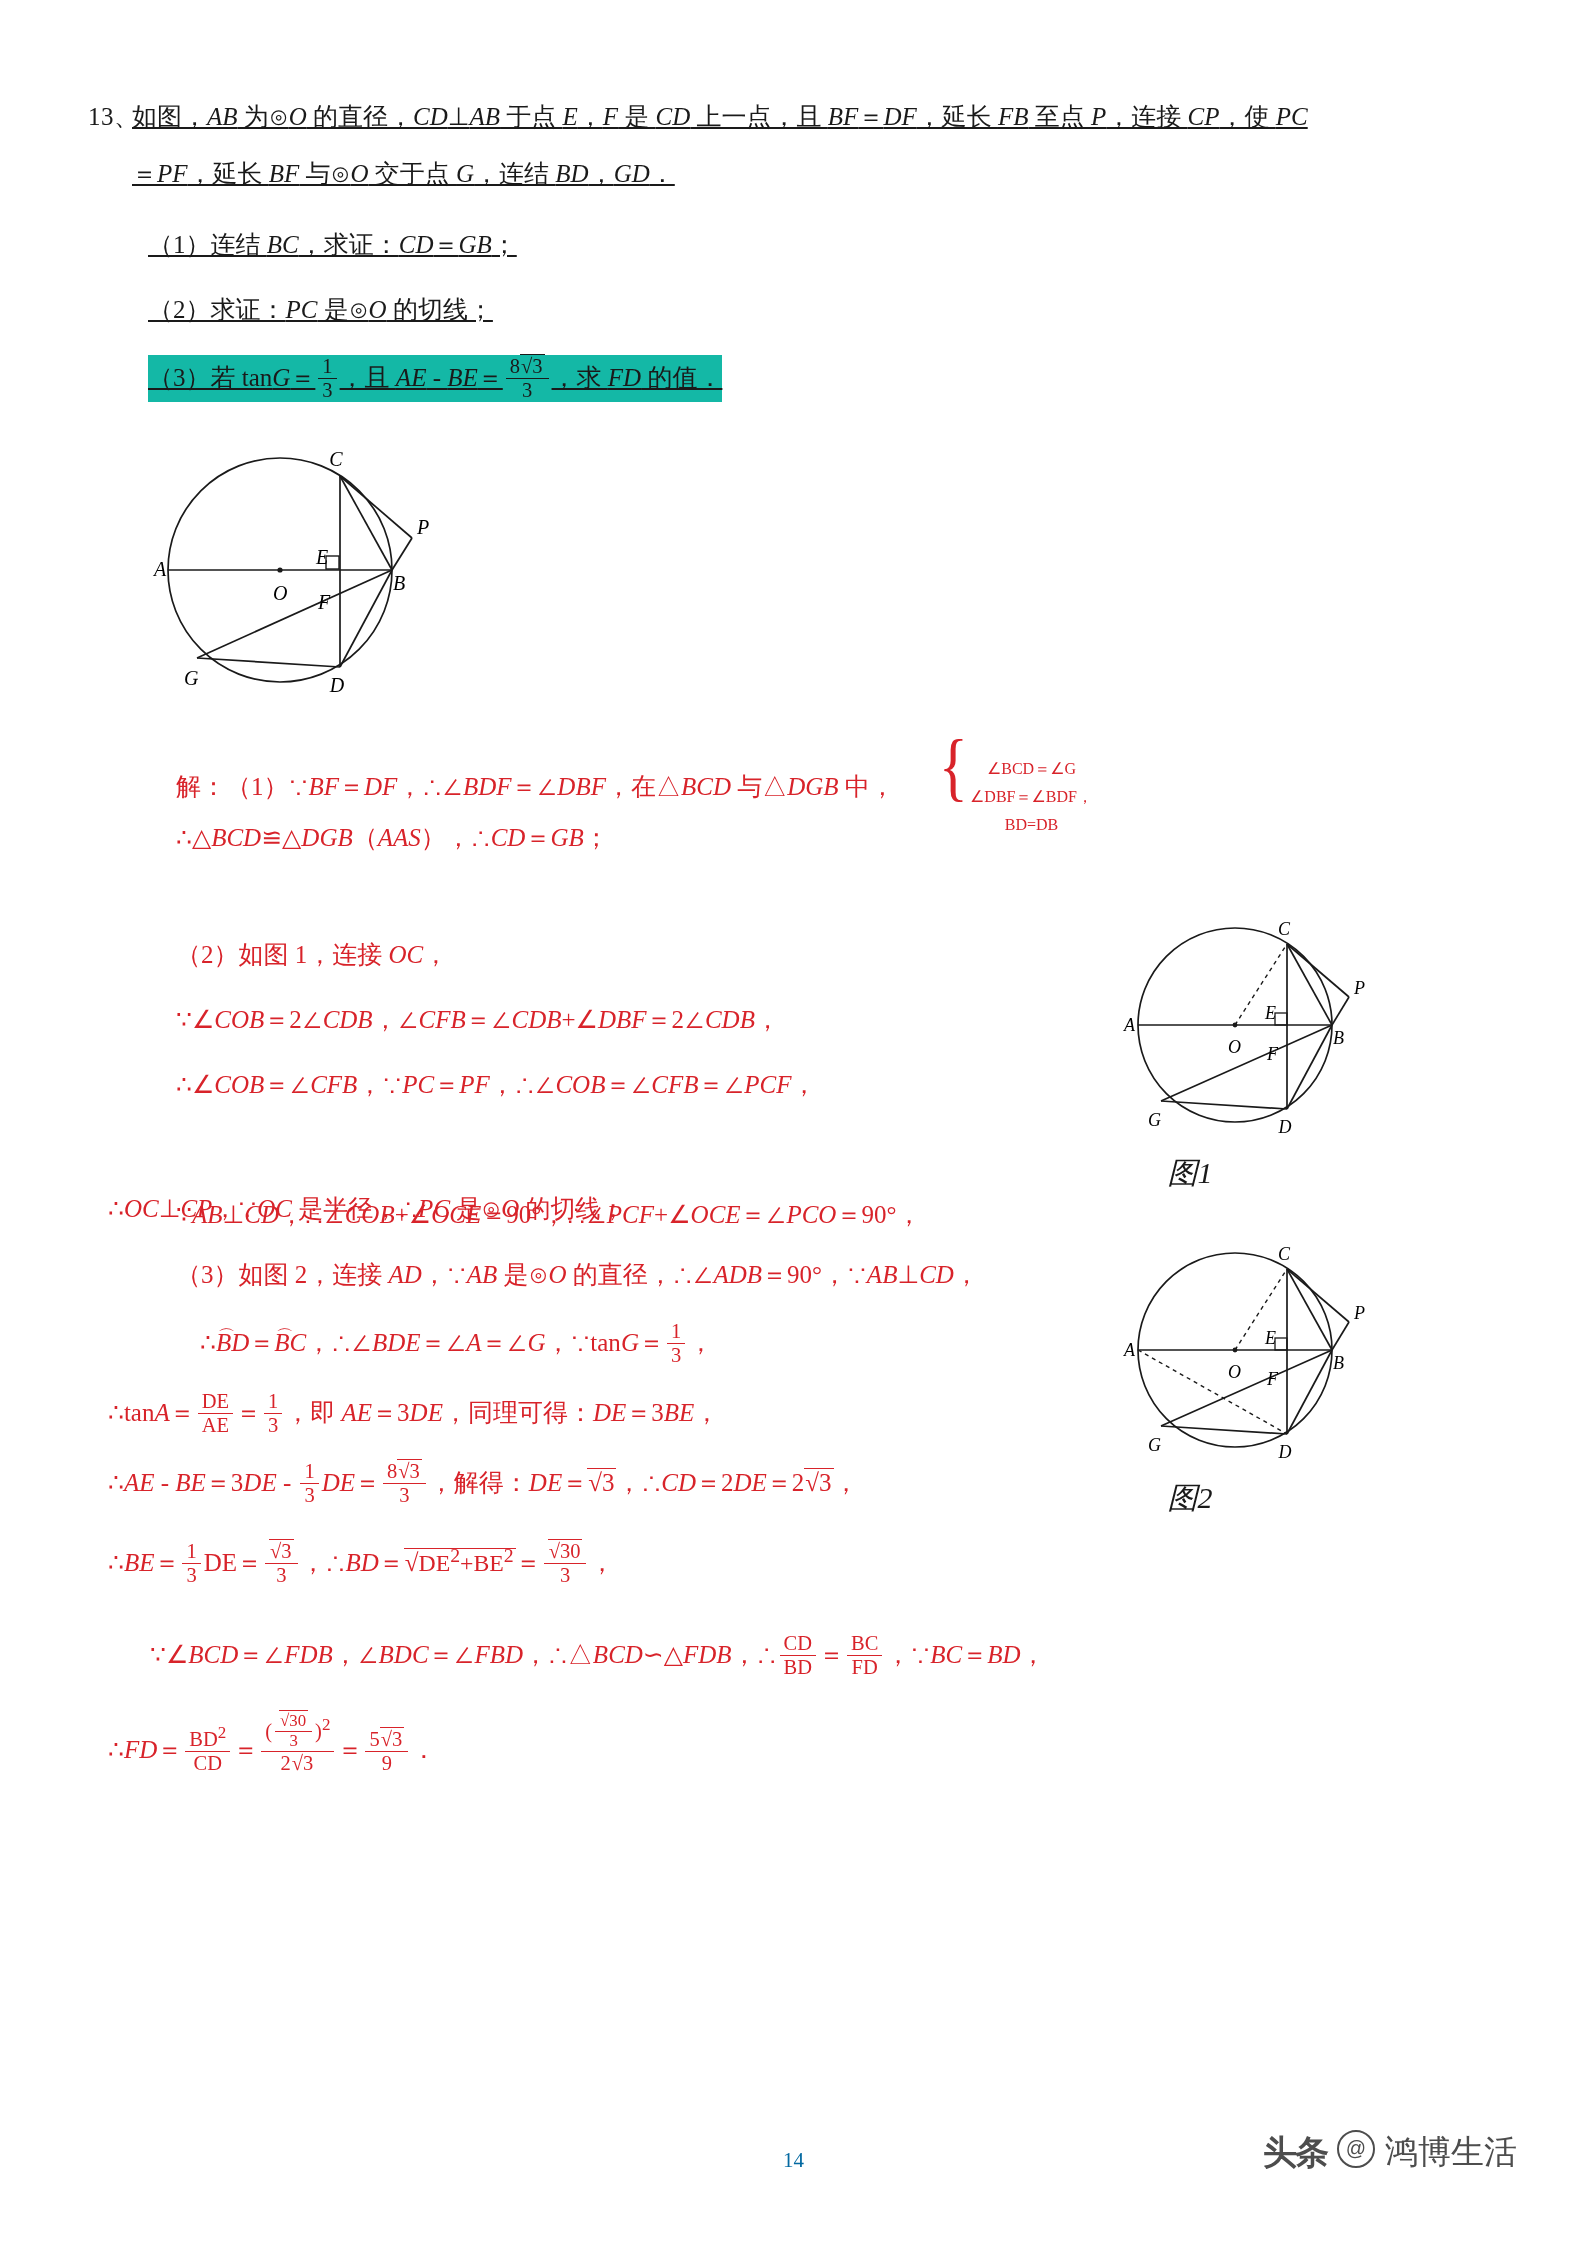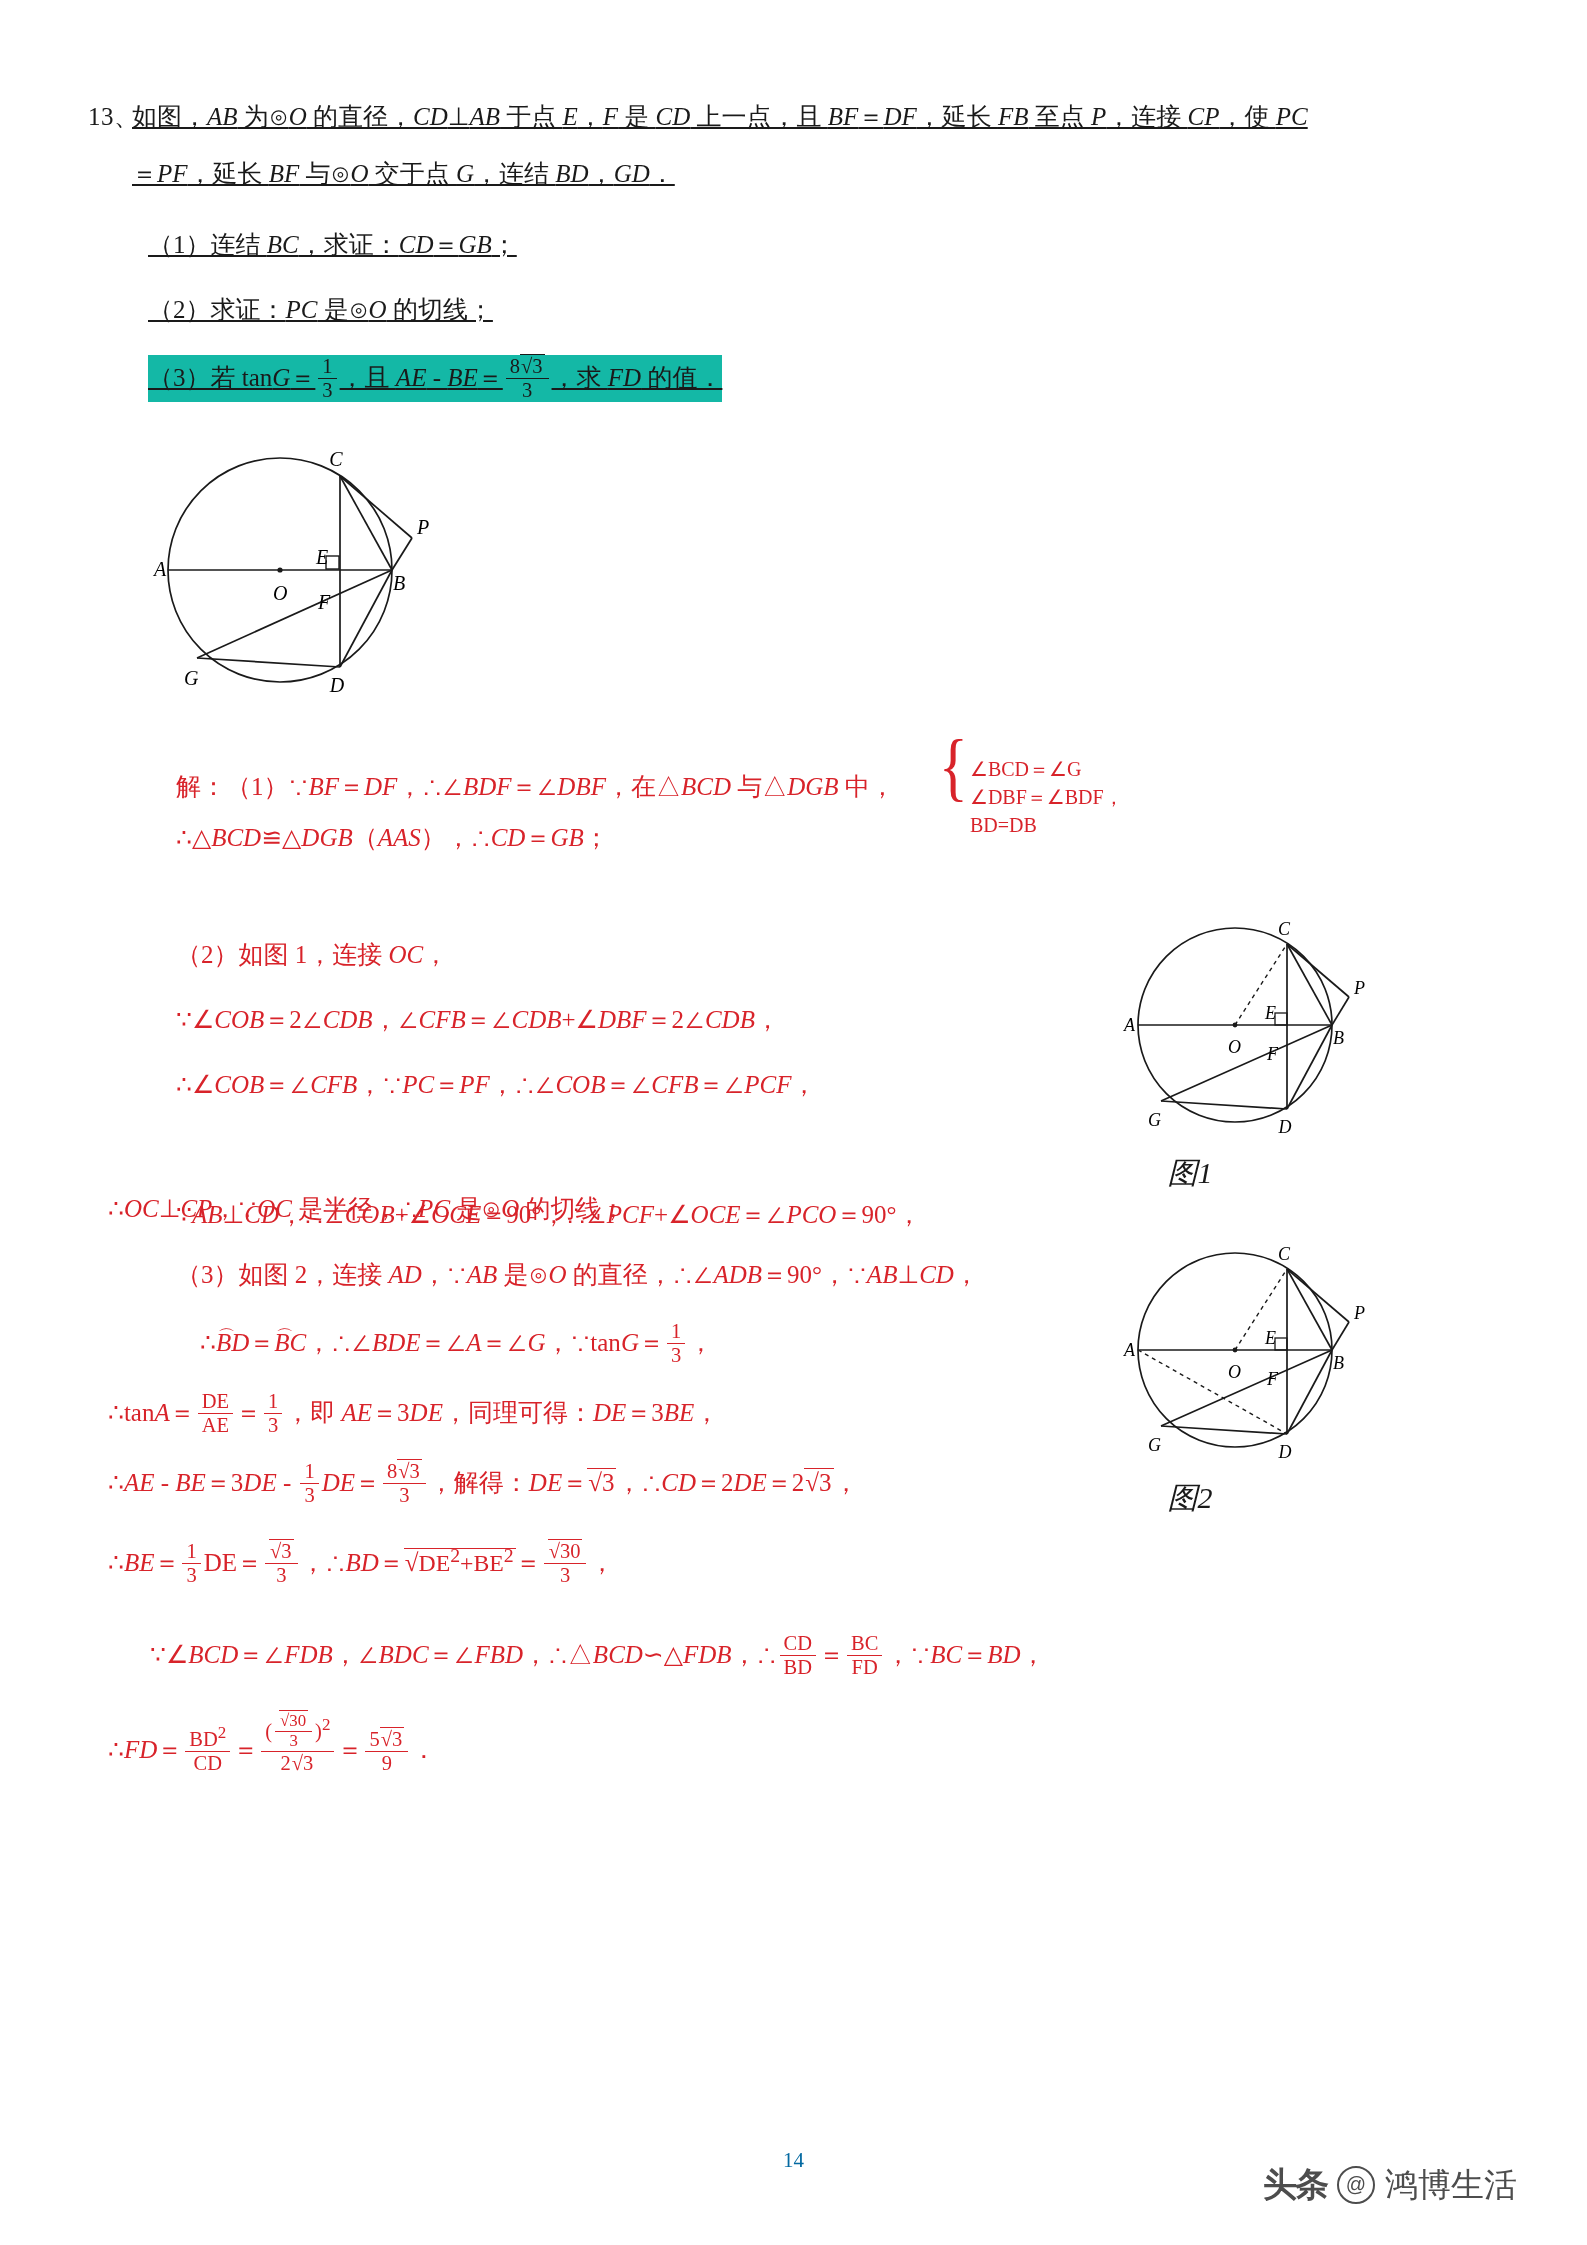--- a/index.html
+++ b/index.html
@@ -43,22 +43,23 @@
     position:absolute;
     font-size:25px;
     line-height:34px;
     color:#d8232a;
     white-space:nowrap;
   }
   .sol i { font-style:italic; }
   .brace-group {
     position:absolute;
     color:#d8232a;
-    font-size:20px;
+    font-size:16px;
     line-height:28px;
+    text-align:center;
   }
   .brace {
     position:absolute;
     font-size:76px;
     line-height:76px;
     color:#d8232a;
     font-family:"Liberation Serif", serif;
     transform:scaleX(0.8);
   }
   .figwrap { position:absolute; }
@@ -72,21 +73,21 @@
   }
   .pagenum {
     position:absolute; left:0; right:0; top:2148px;
     text-align:center; font-size:21px; color:#0369a1;
   }
   .watermark {
     position:absolute; right:70px; top:2130px;
     font-size:33px; color:#4d4d4d;
     font-family:"Liberation Sans", sans-serif;
     white-space:nowrap;
-    display:flex; align-items:center; gap:10px;margin-top:32px;
+    display:flex; gap:10px;
   }
   .wm-logo {
     display:inline-block;
     font-family:"Liberation Serif", serif;
     font-weight:bold;
     font-size:34px;
     color:#4d4d4d;
     letter-spacing:-2px;
   }
   .wm-circle {

